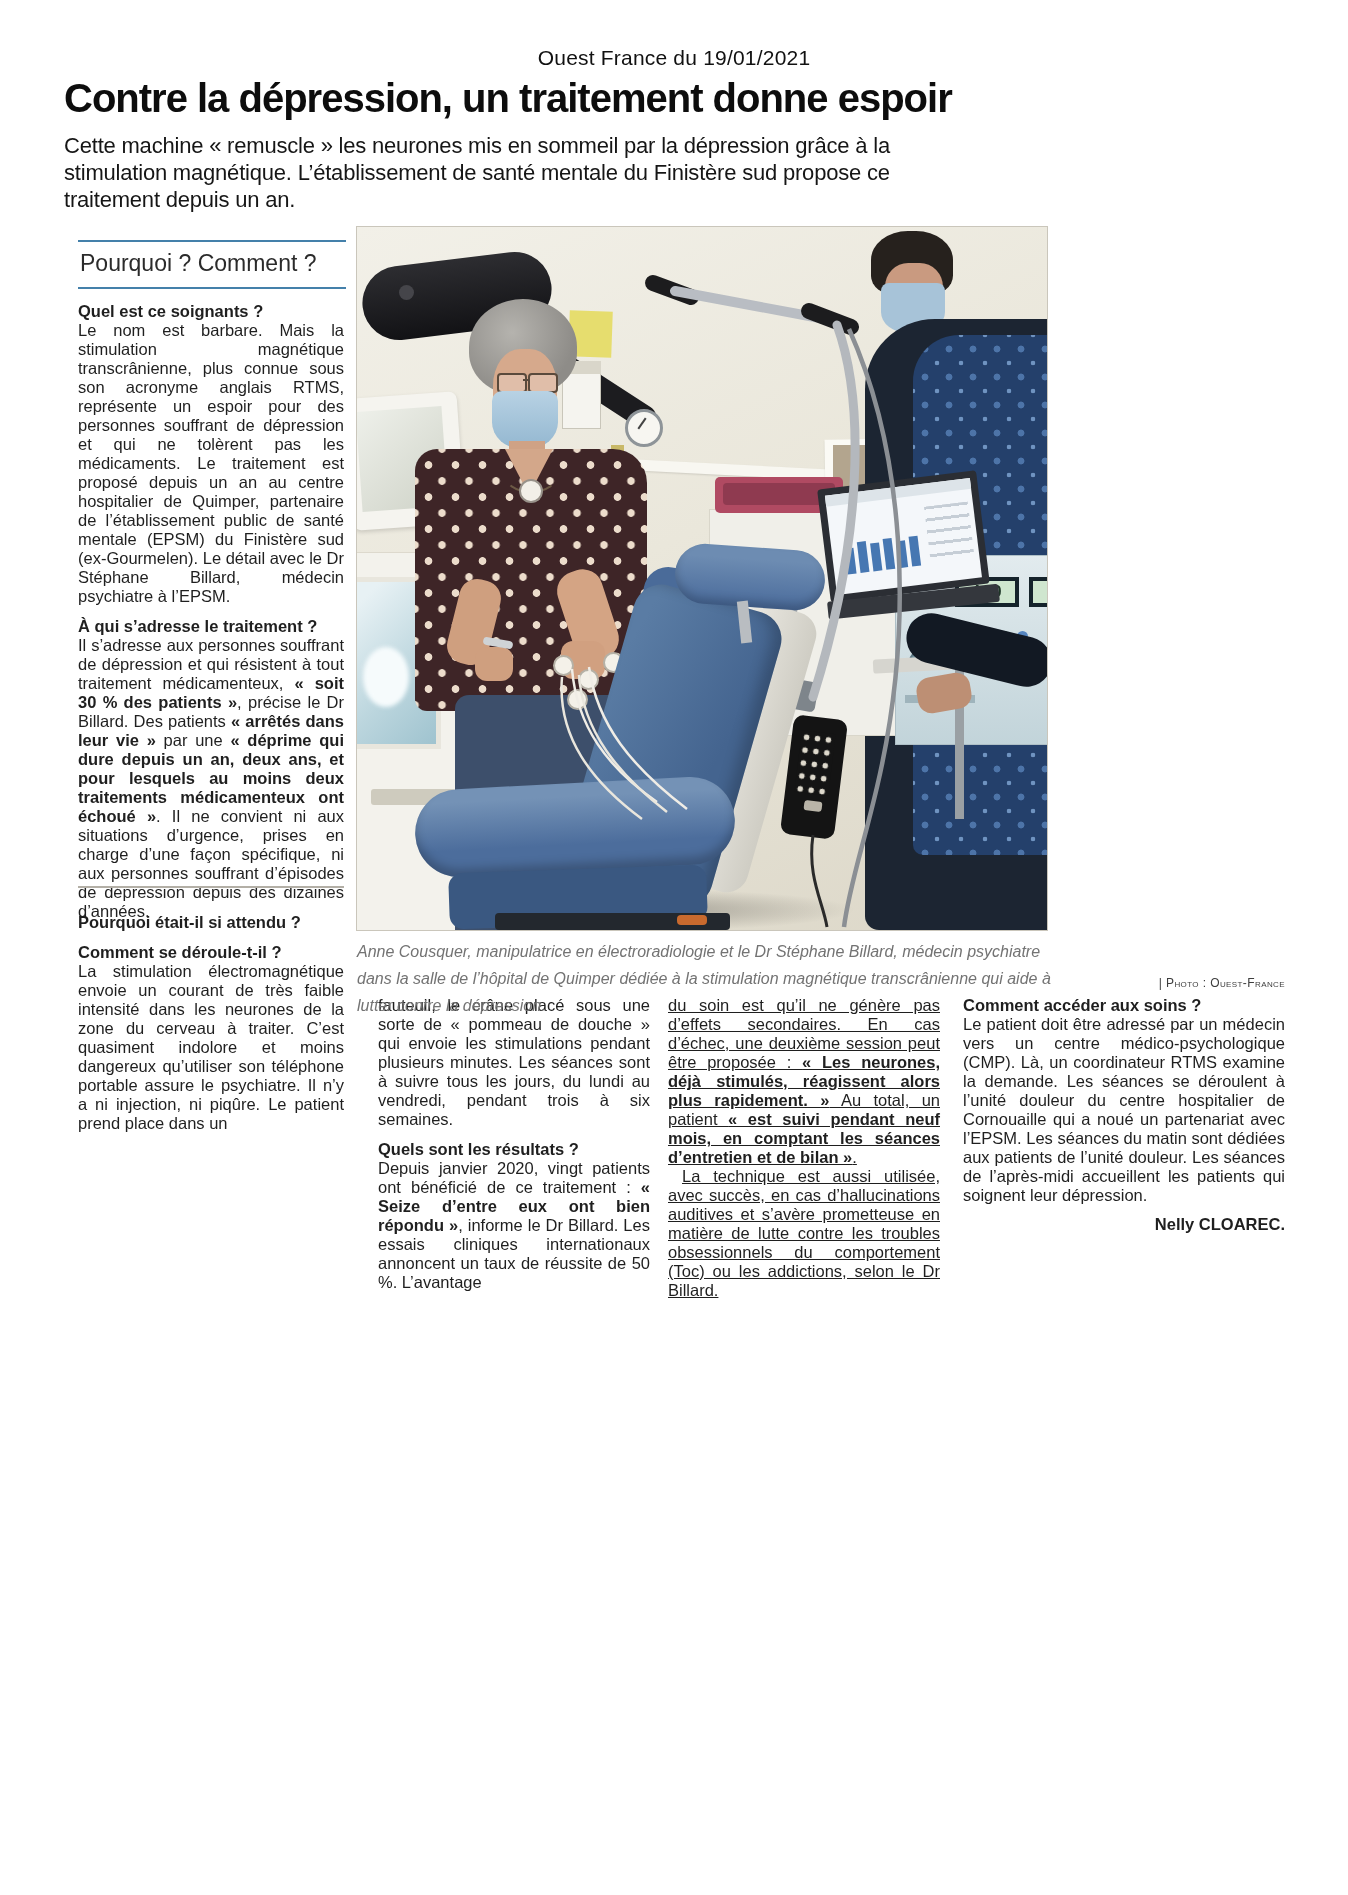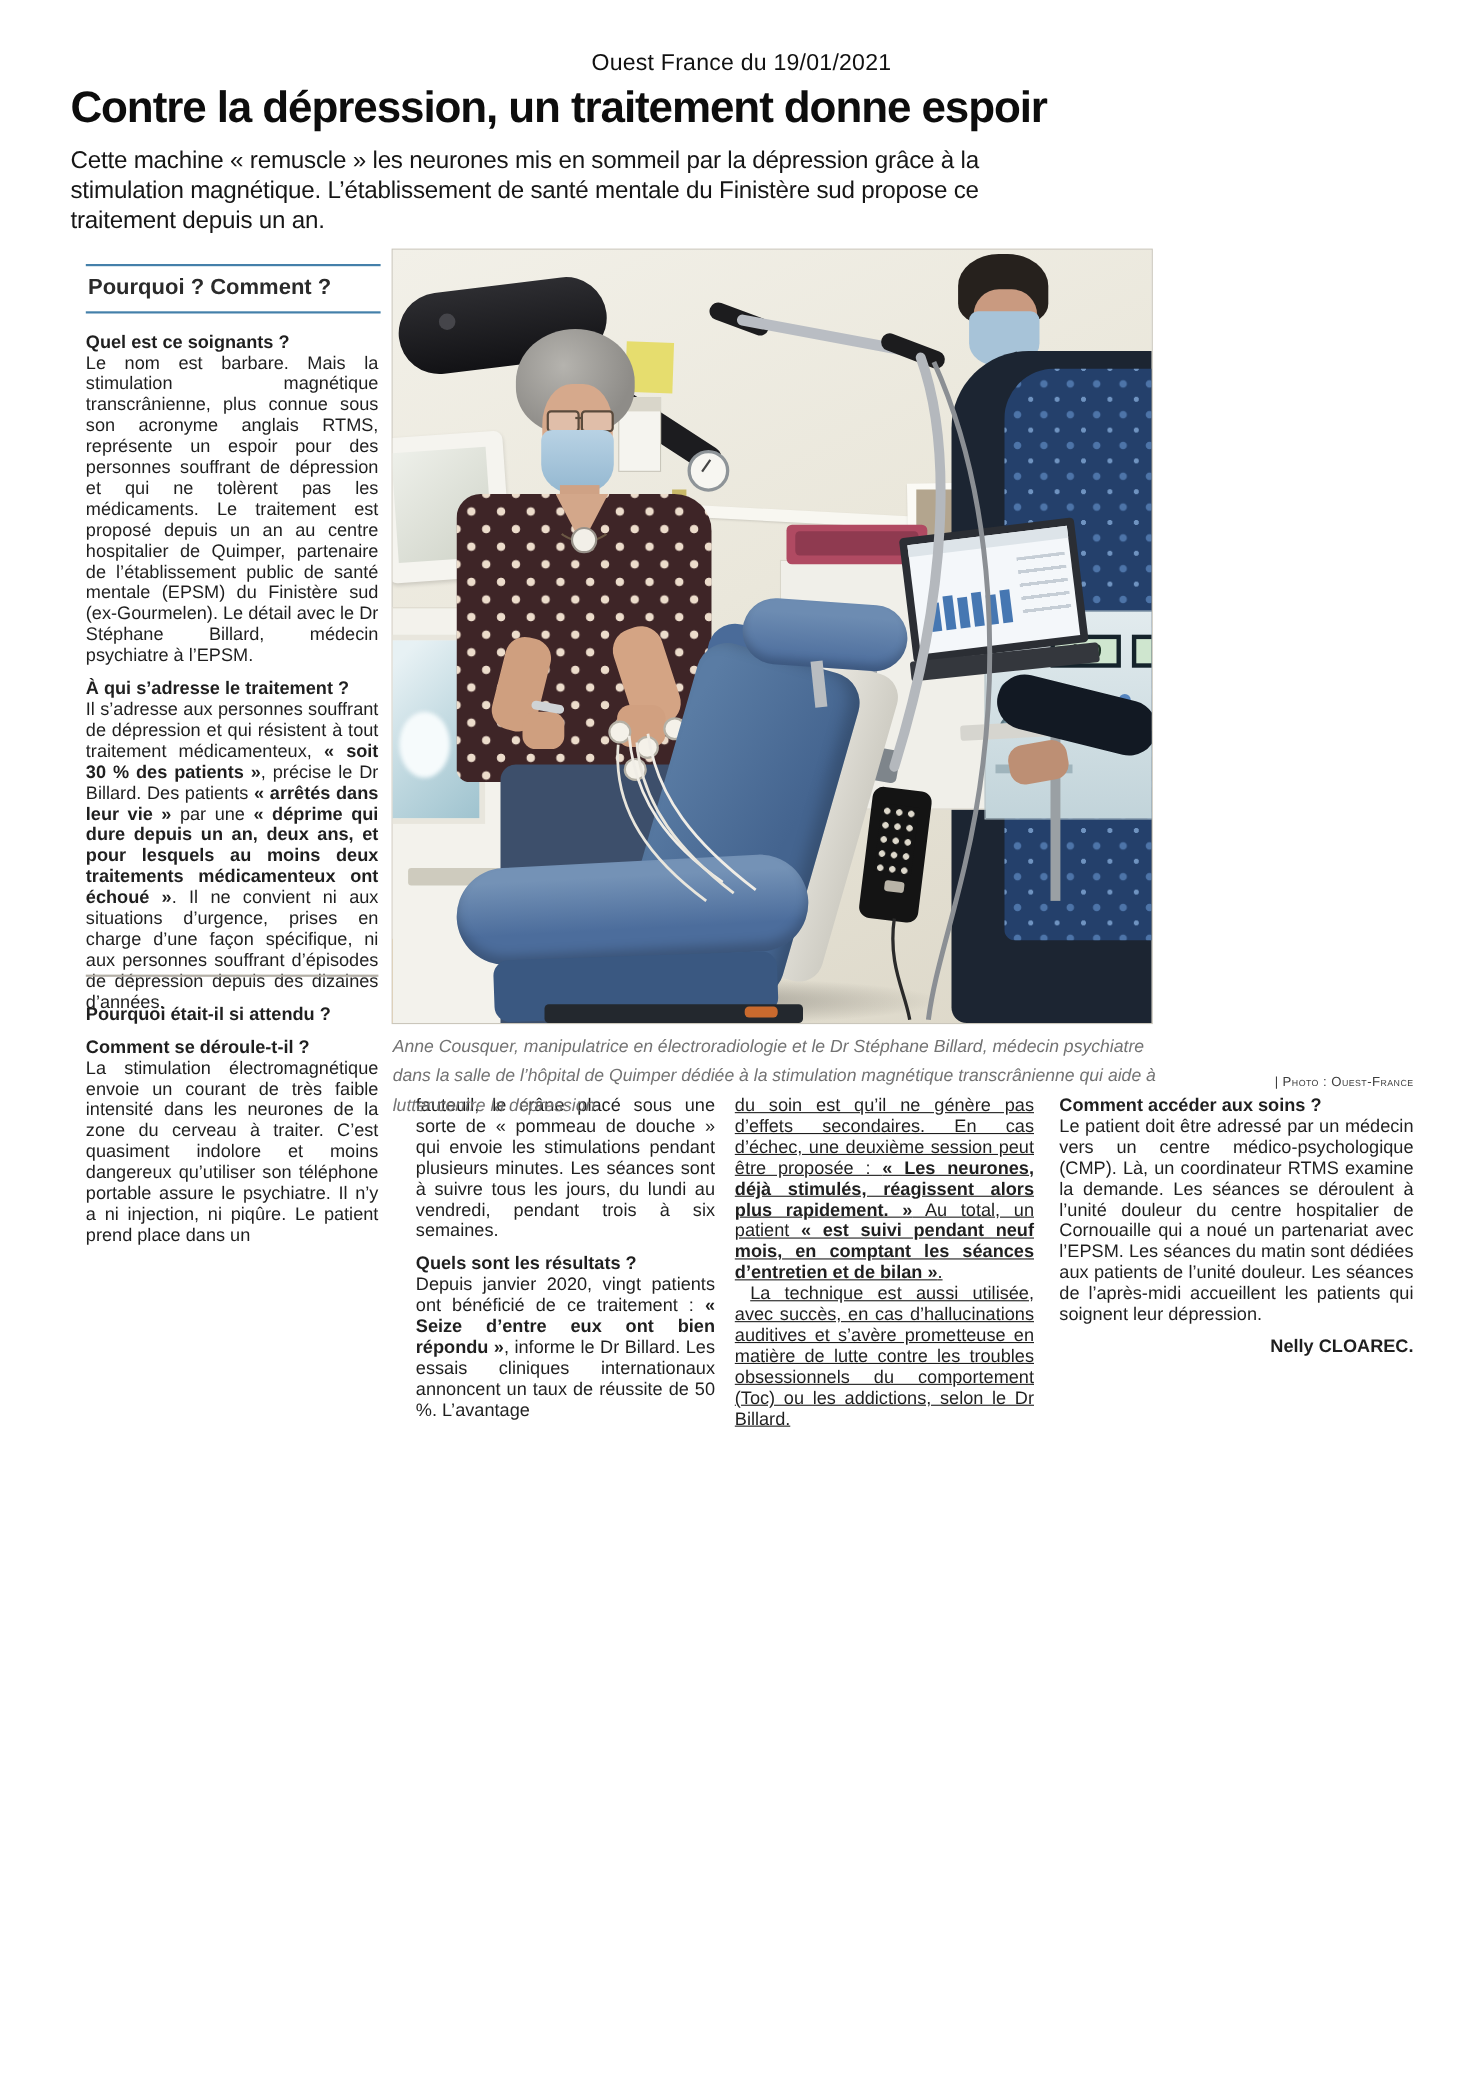--- a/index.html
+++ b/index.html
@@ -5,21 +5,21 @@
   html,body { margin:0; padding:0; background:#ffffff; }
   .page { position:relative; width:1348px; height:1430px; background:#fff;
           font-family:"Liberation Sans", sans-serif; color:#1a1a1a; overflow:hidden; }
   .abs { position:absolute; }
 
   .masthead { left:0; top:46px; width:1348px; text-align:center; font-size:21px; color:#111; letter-spacing:0.2px; }
   .headline { left:64px; top:76px; width:1000px; font-size:40px; font-weight:700; letter-spacing:-1px; color:#0d0d0d; }
   .standfirst { left:64px; top:132px; width:880px; font-size:22px; line-height:27px; color:#161616; letter-spacing:-0.2px; }
 
   .rubric { left:78px; top:240px; width:266px; border-top:2px solid #4480aa; border-bottom:2px solid #4480aa;
-            padding:8px 0 10px 2px; font-size:20px; color:#2b2b2b;font-weight:bold; }
+            padding:8px 0 10px 2px; font-size:23px; color:#2b2b2b; }
 
   .col { font-size:16.5px; line-height:19px; text-align:justify; color:#1f1f1f; }
   .colA  { left:78px;  top:302px; width:266px; }
   .colA2 { left:78px;  top:913px; width:266px; }
   .colB  { left:378px; top:996px; width:272px; }
   .colC  { left:668px; top:996px; width:272px;text-decoration:underline; }
   .colD  { left:963px; top:996px; width:322px; }
   .section-h { font-weight:700; }
   .sp { margin-top:11px; }
   .indent { text-indent:14px; }

